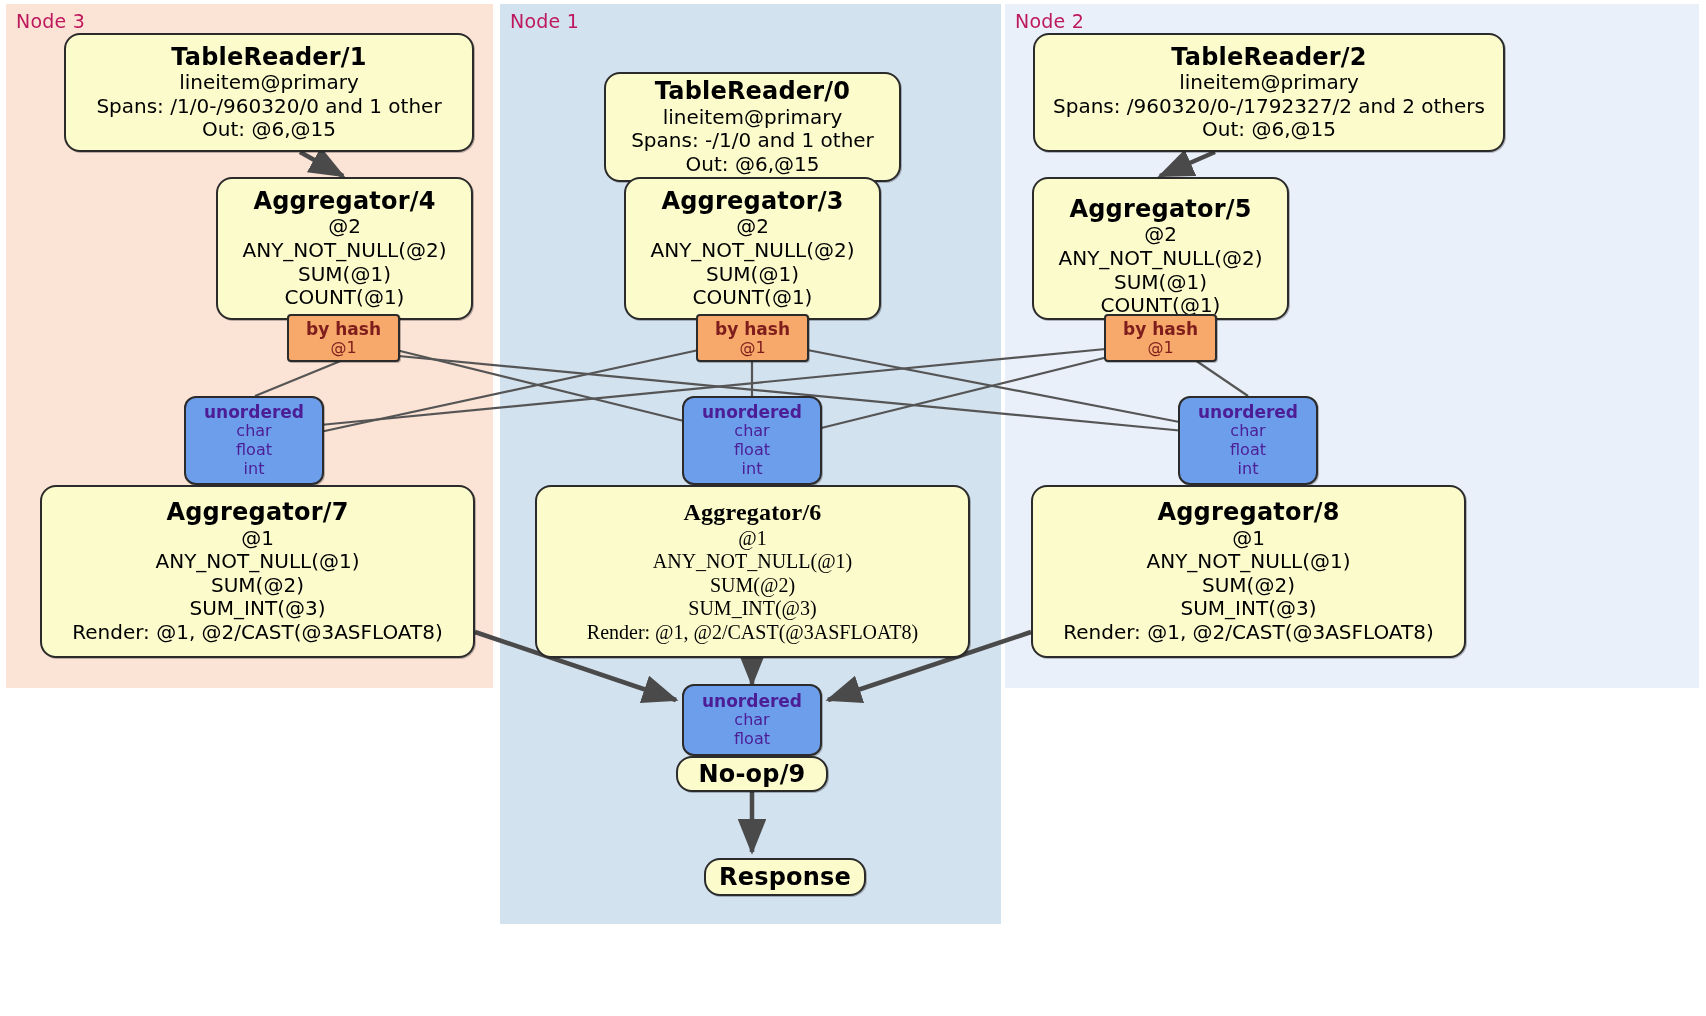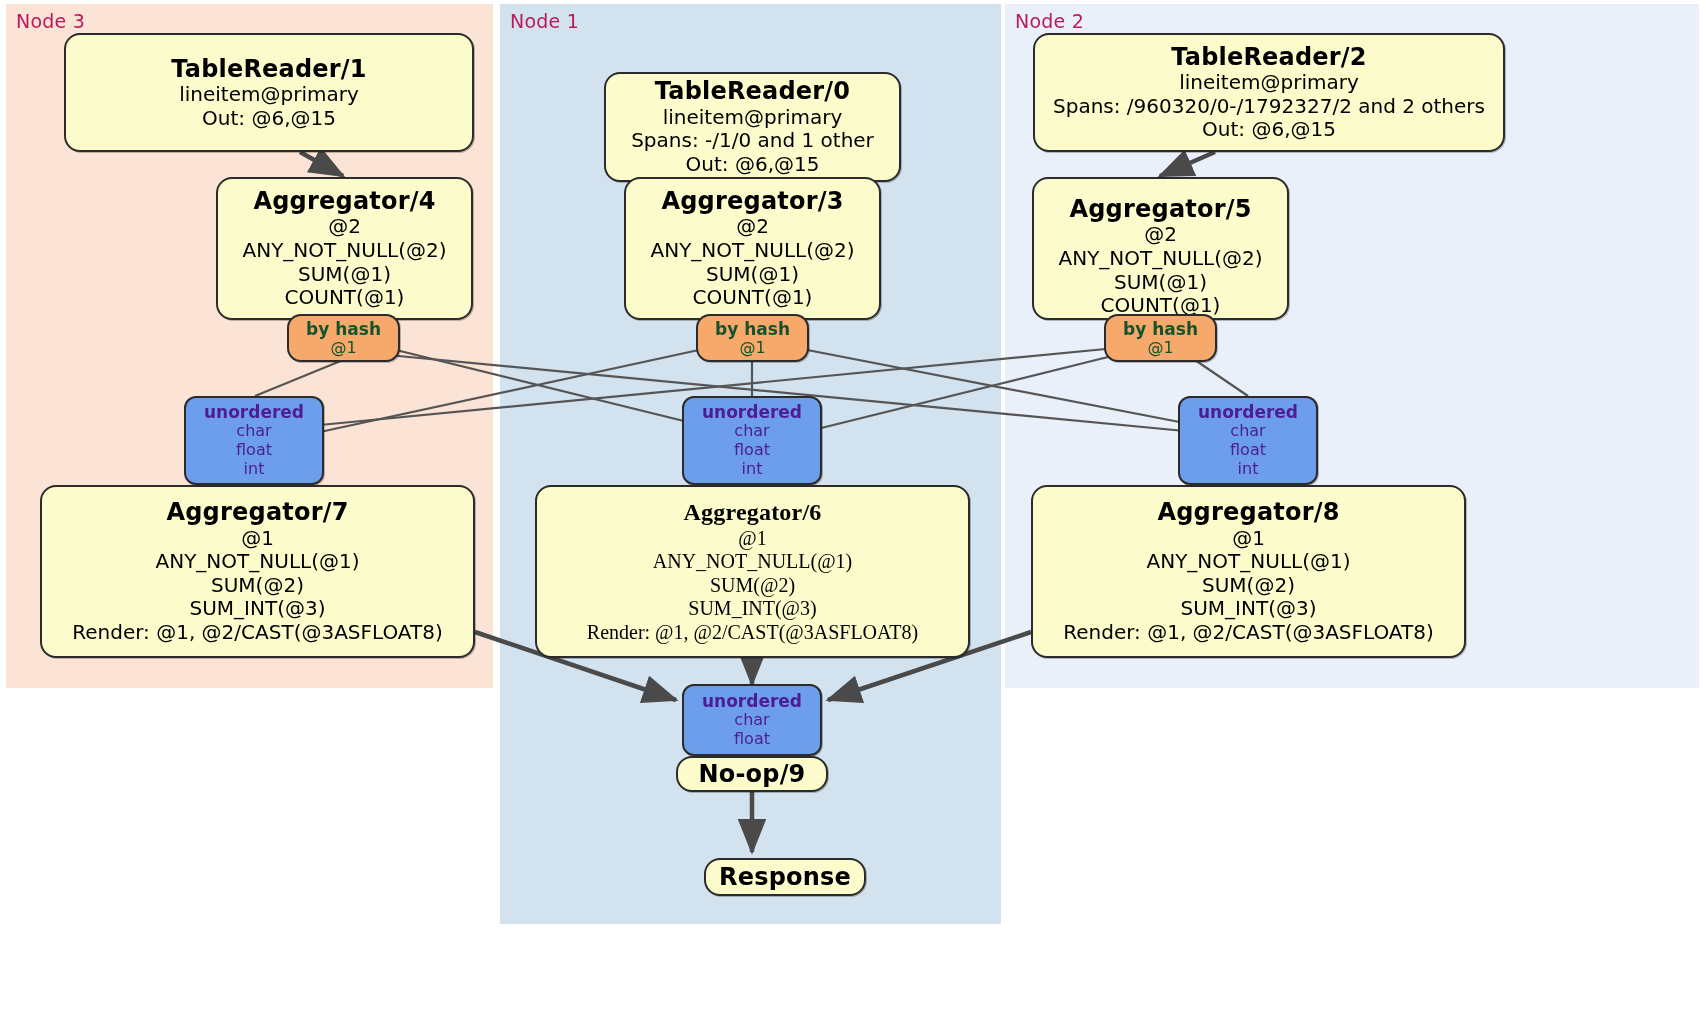--- a/index.html
+++ b/index.html
@@ -24,22 +24,22 @@
     position:absolute;box-sizing:border-box;
     display:flex;flex-direction:column;align-items:center;justify-content:center;
     text-align:center;line-height:1.18;
   }
   .proc{
     background:#fbfbcc;border:2px solid #2b2b2b;border-radius:16px;
     box-shadow:1px 1px 0 rgba(0,0,0,.25);
     color:#000;
   }
   .router{
-    background:#f6a96a;border:2px solid #2b2b2b;border-radius:14px;
-    box-shadow:1px 1px 0 rgba(0,0,0,.25);color:#14532d;
+    background:#f6a96a;border:2px solid #2b2b2b;border-radius:4px;
+    box-shadow:1px 1px 0 rgba(0,0,0,.25);color:#7f1d1d;
   }
   .sync{
     background:#6d9eeb;border:2px solid #2b2b2b;border-radius:12px;
     box-shadow:1px 1px 0 rgba(0,0,0,.25);color:#4c1d95;
   }
   .title{font-weight:bold;font-size:24px;letter-spacing:.2px;white-space:nowrap;}
   .title-sm{font-weight:bold;font-size:17px;white-space:nowrap;}
   .line{font-size:20px;white-space:nowrap;}
   .line-sm{font-size:16px;white-space:nowrap;}
 </style>
@@ -95,20 +95,21 @@
     </g>
 
     <g stroke="#4a4a4a" stroke-width="4.5" fill="none" marker-end="url(#arrowThick)">
       <path d="M752,792 L752,852"></path>
     </g>
   </svg>
 
   <div class="node proc" style="left:64px;top:33px;width:410px;height:119px;">
     <div class="title">TableReader/1</div>
     <div class="line">lineitem@primary</div>
+    <div class="line">Spans: /1/0-/960320/0 and 1 other</div>
     <div class="line">Out: @6,@15</div>
   </div>
 
   <div class="node proc" style="left:604px;top:33px;width:297px;height:110px;margin-top:39px;">
     <div class="title">TableReader/0</div>
     <div class="line">lineitem@primary</div>
     <div class="line">Spans: -/1/0 and 1 other</div>
     <div class="line">Out: @6,@15</div>
   </div>
 

